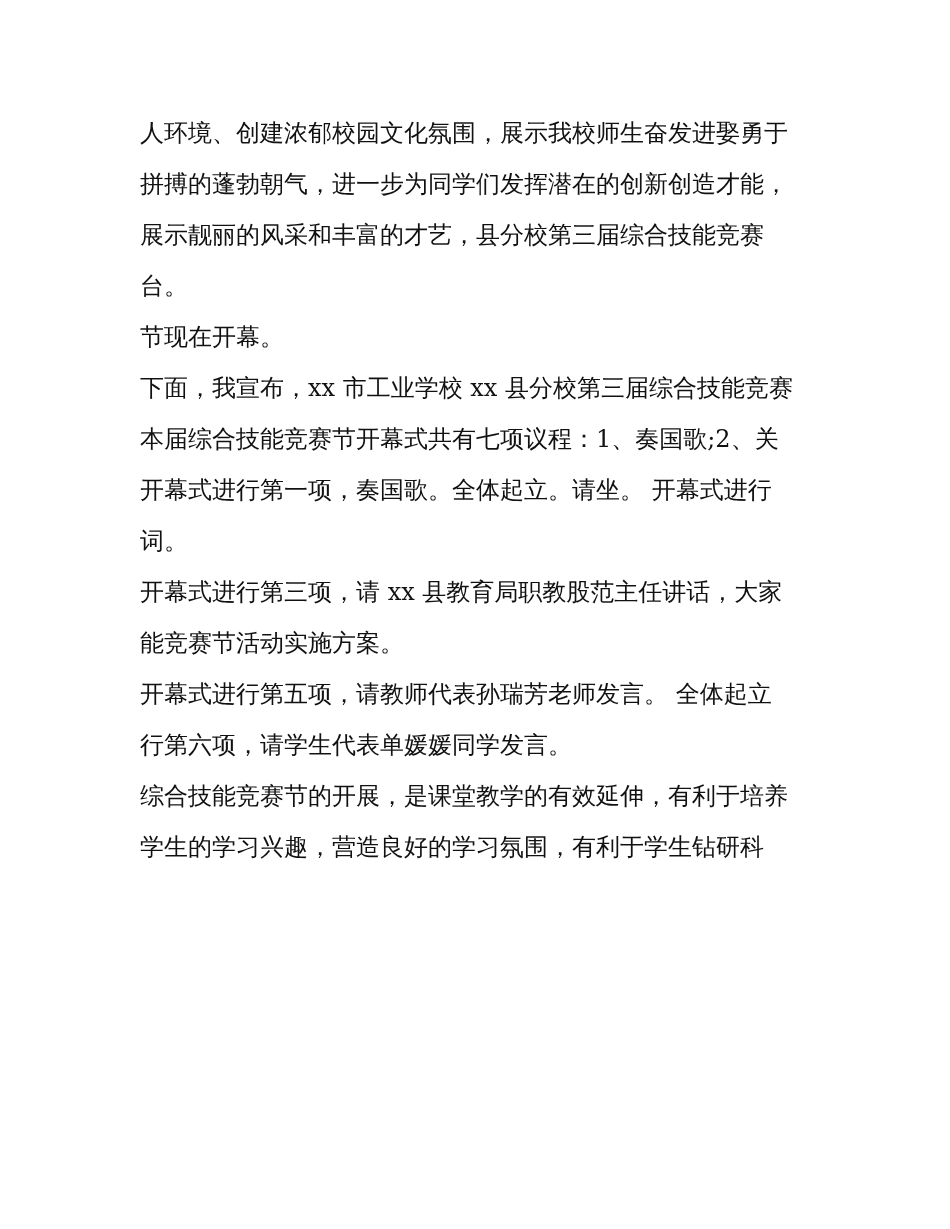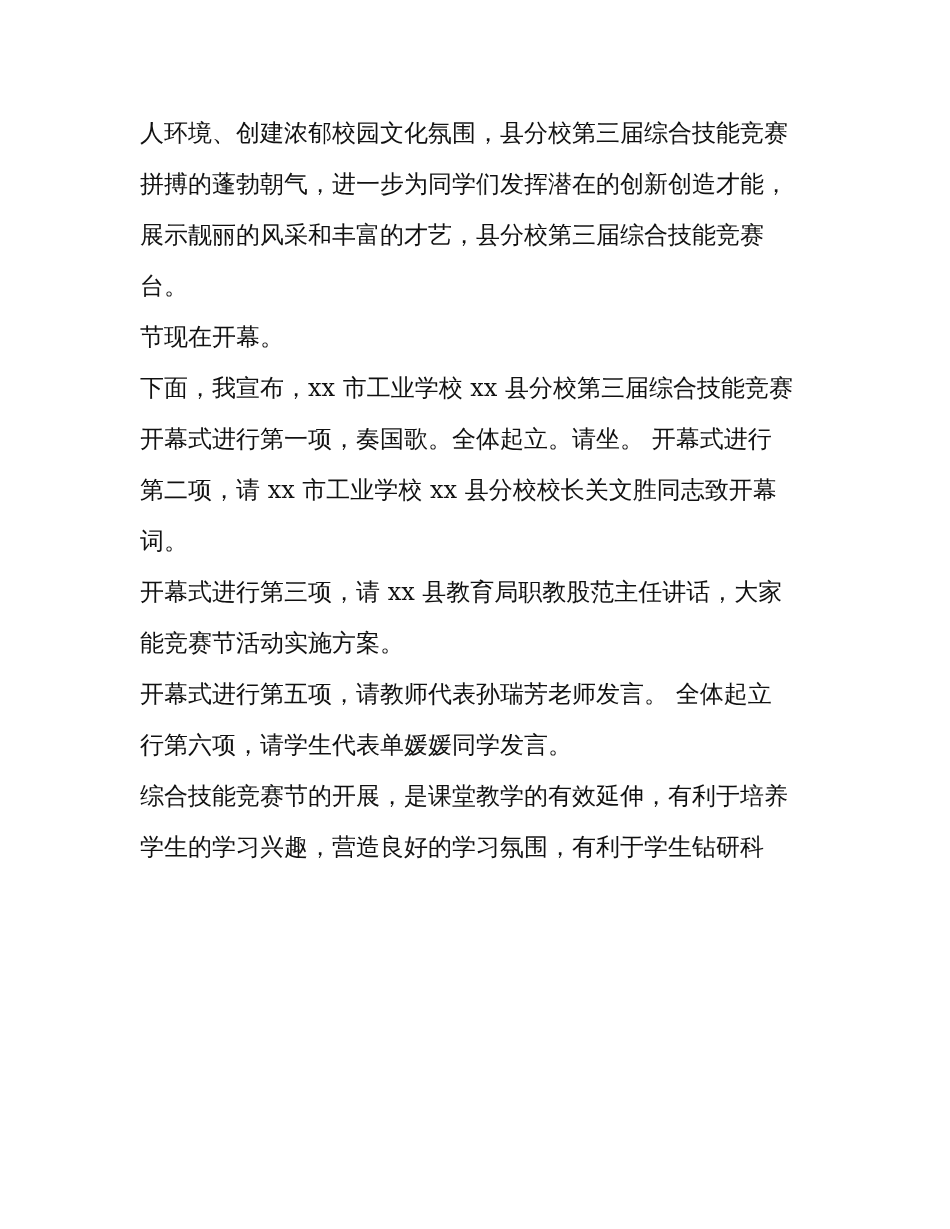--- a/index.html
+++ b/index.html
@@ -17,28 +17,28 @@
     height: 51px;
     line-height: 51px;
     white-space: nowrap;
     letter-spacing: 0px;
   }
 </style>
 </head>
 <body>
 
 <div class="page">
-  <div class="line">人环境、创建浓郁校园文化氛围，县分校第三届综合技能竞赛</div>
+  <div class="line">人环境、创建浓郁校园文化氛围，展示我校师生奋发进娶勇于</div>
   <div class="line">拼搏的蓬勃朝气，进一步为同学们发挥潜在的创新创造才能，</div>
   <div class="line">展示靓丽的风采和丰富的才艺，县分校第三届综合技能竞赛</div>
   <div class="line">台。</div>
   <div class="line">节现在开幕。</div>
   <div class="line">下面，我宣布，xx 市工业学校 xx 县分校第三届综合技能竞赛</div>
+  <div class="line">本届综合技能竞赛节开幕式共有七项议程：1、奏国歌;2、关</div>
   <div class="line">开幕式进行第一项，奏国歌。全体起立。请坐。 开幕式进行</div>
-  <div class="line">第二项，请 xx 市工业学校 xx 县分校校长关文胜同志致开幕</div>
   <div class="line">词。</div>
   <div class="line">开幕式进行第三项，请 xx 县教育局职教股范主任讲话，大家</div>
   <div class="line">能竞赛节活动实施方案。</div>
   <div class="line">开幕式进行第五项，请教师代表孙瑞芳老师发言。 全体起立</div>
   <div class="line">行第六项，请学生代表单媛媛同学发言。</div>
   <div class="line">综合技能竞赛节的开展，是课堂教学的有效延伸，有利于培养</div>
   <div class="line">学生的学习兴趣，营造良好的学习氛围，有利于学生钻研科</div>
 </div>
 
 </body></html>

